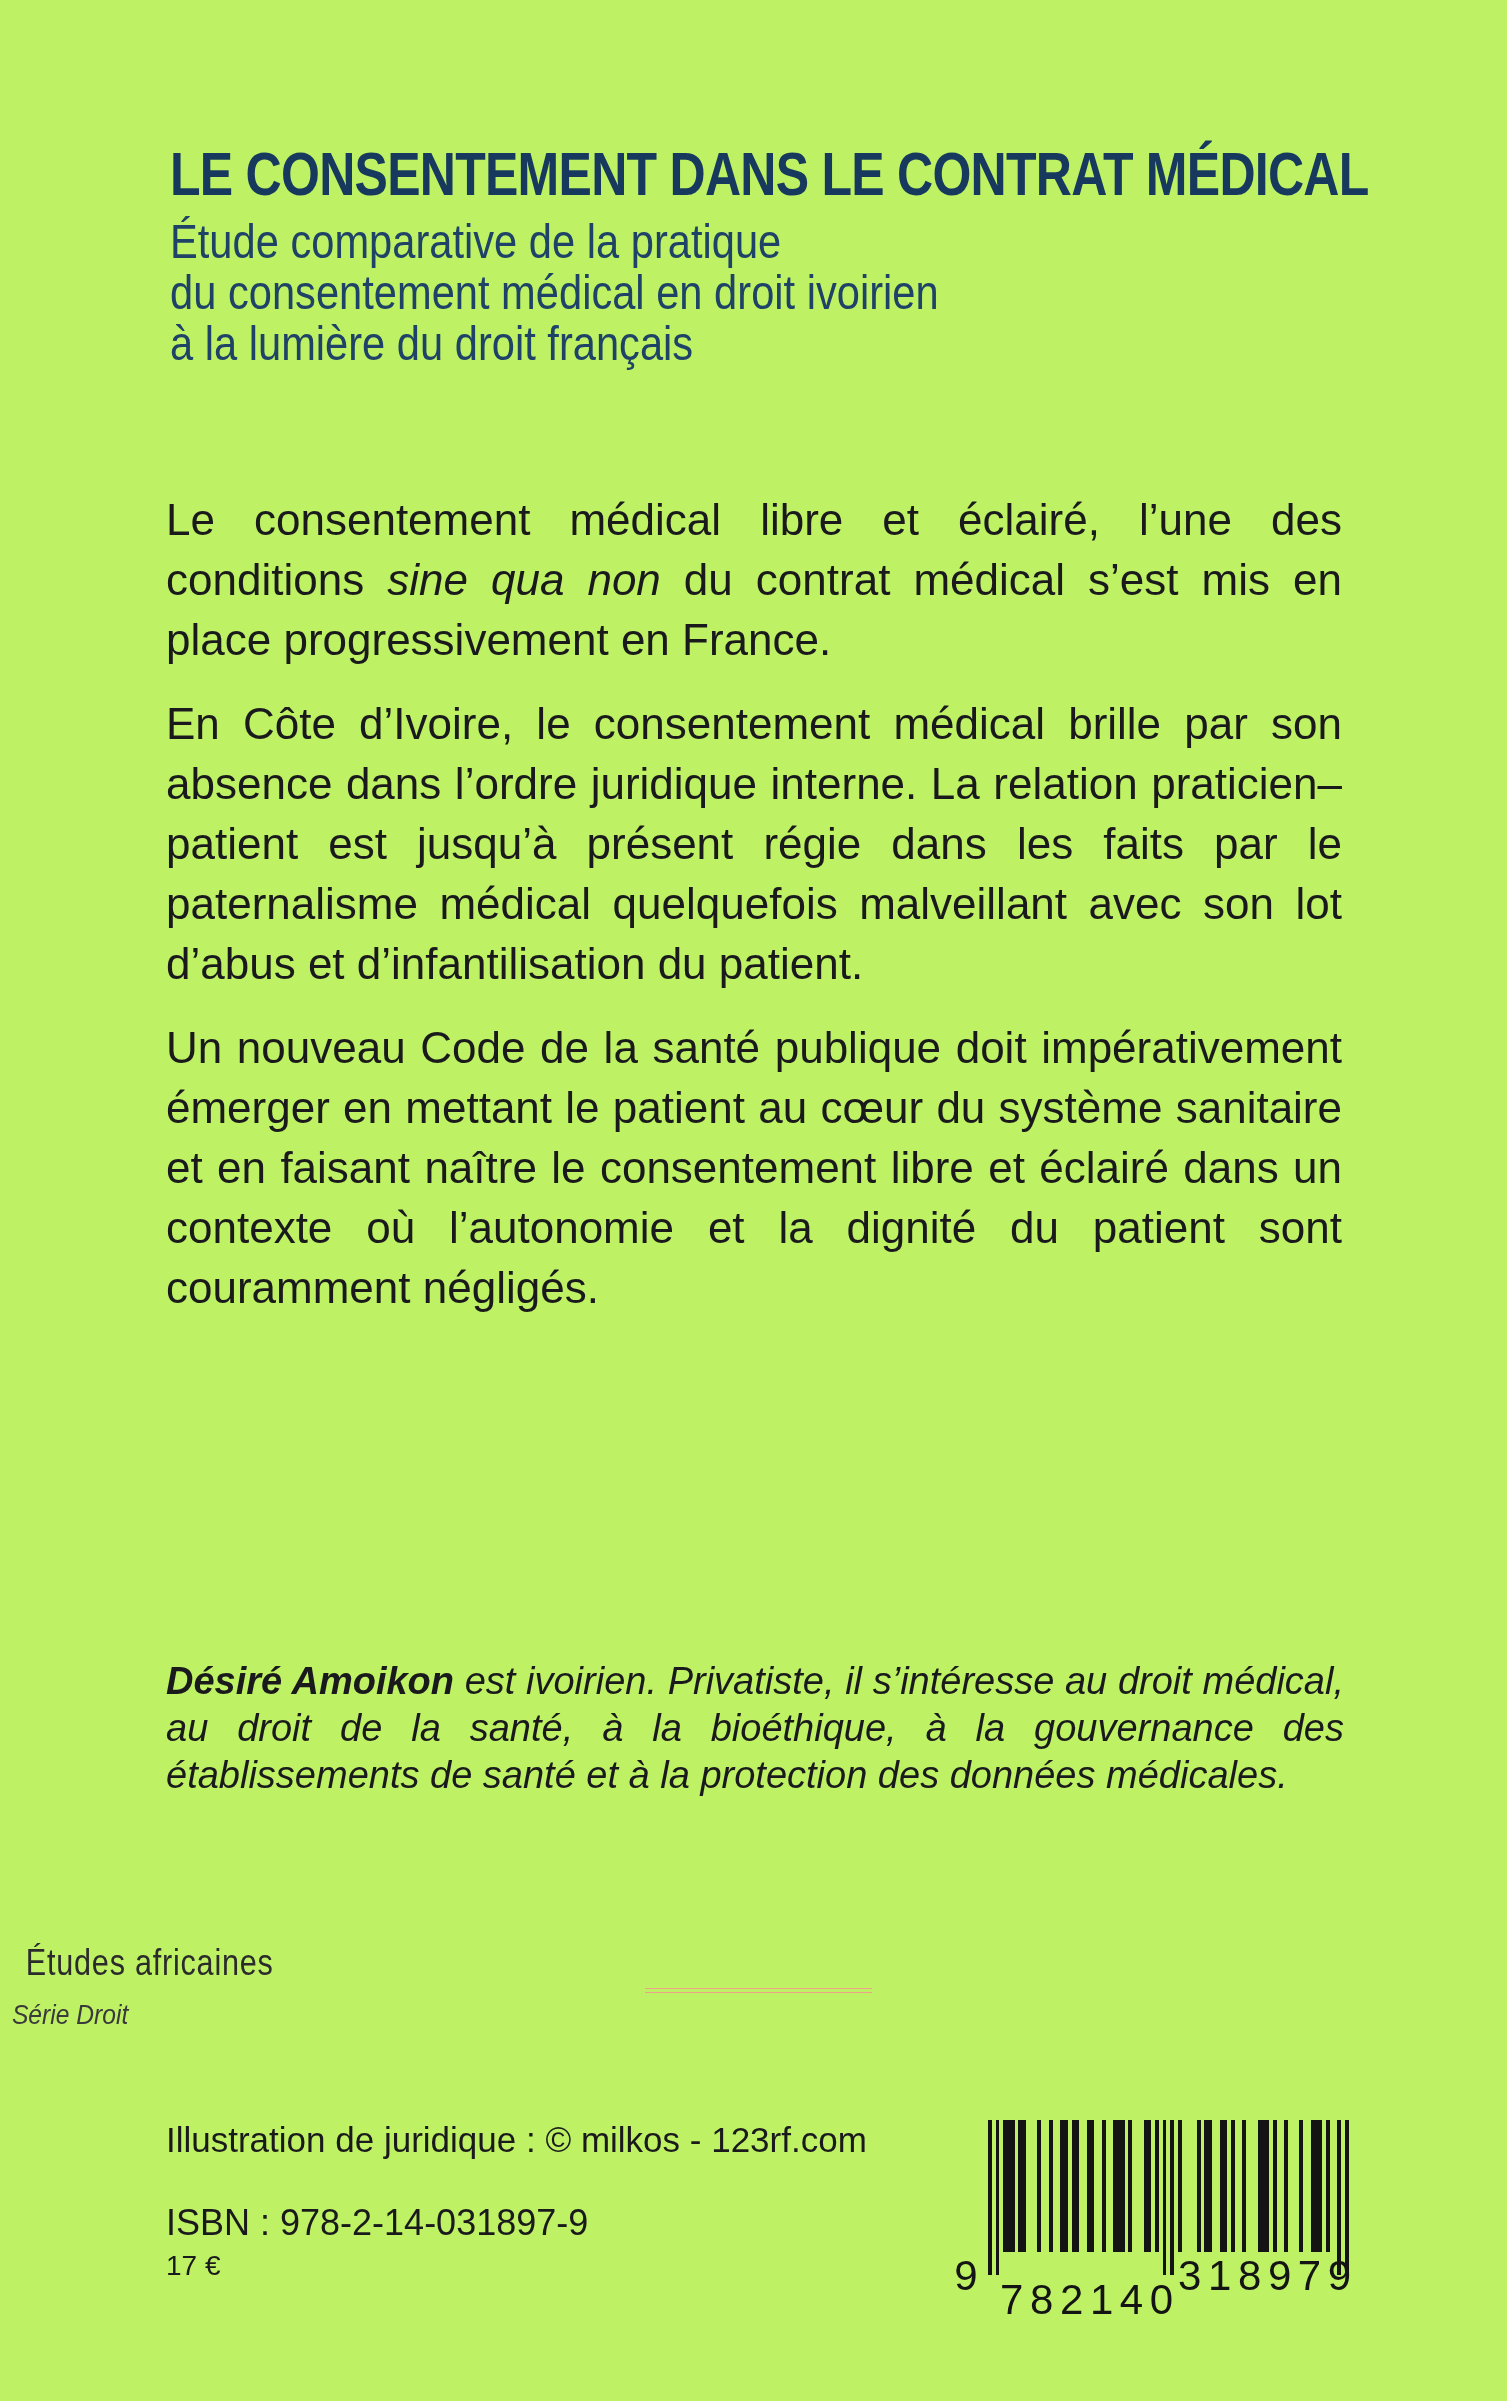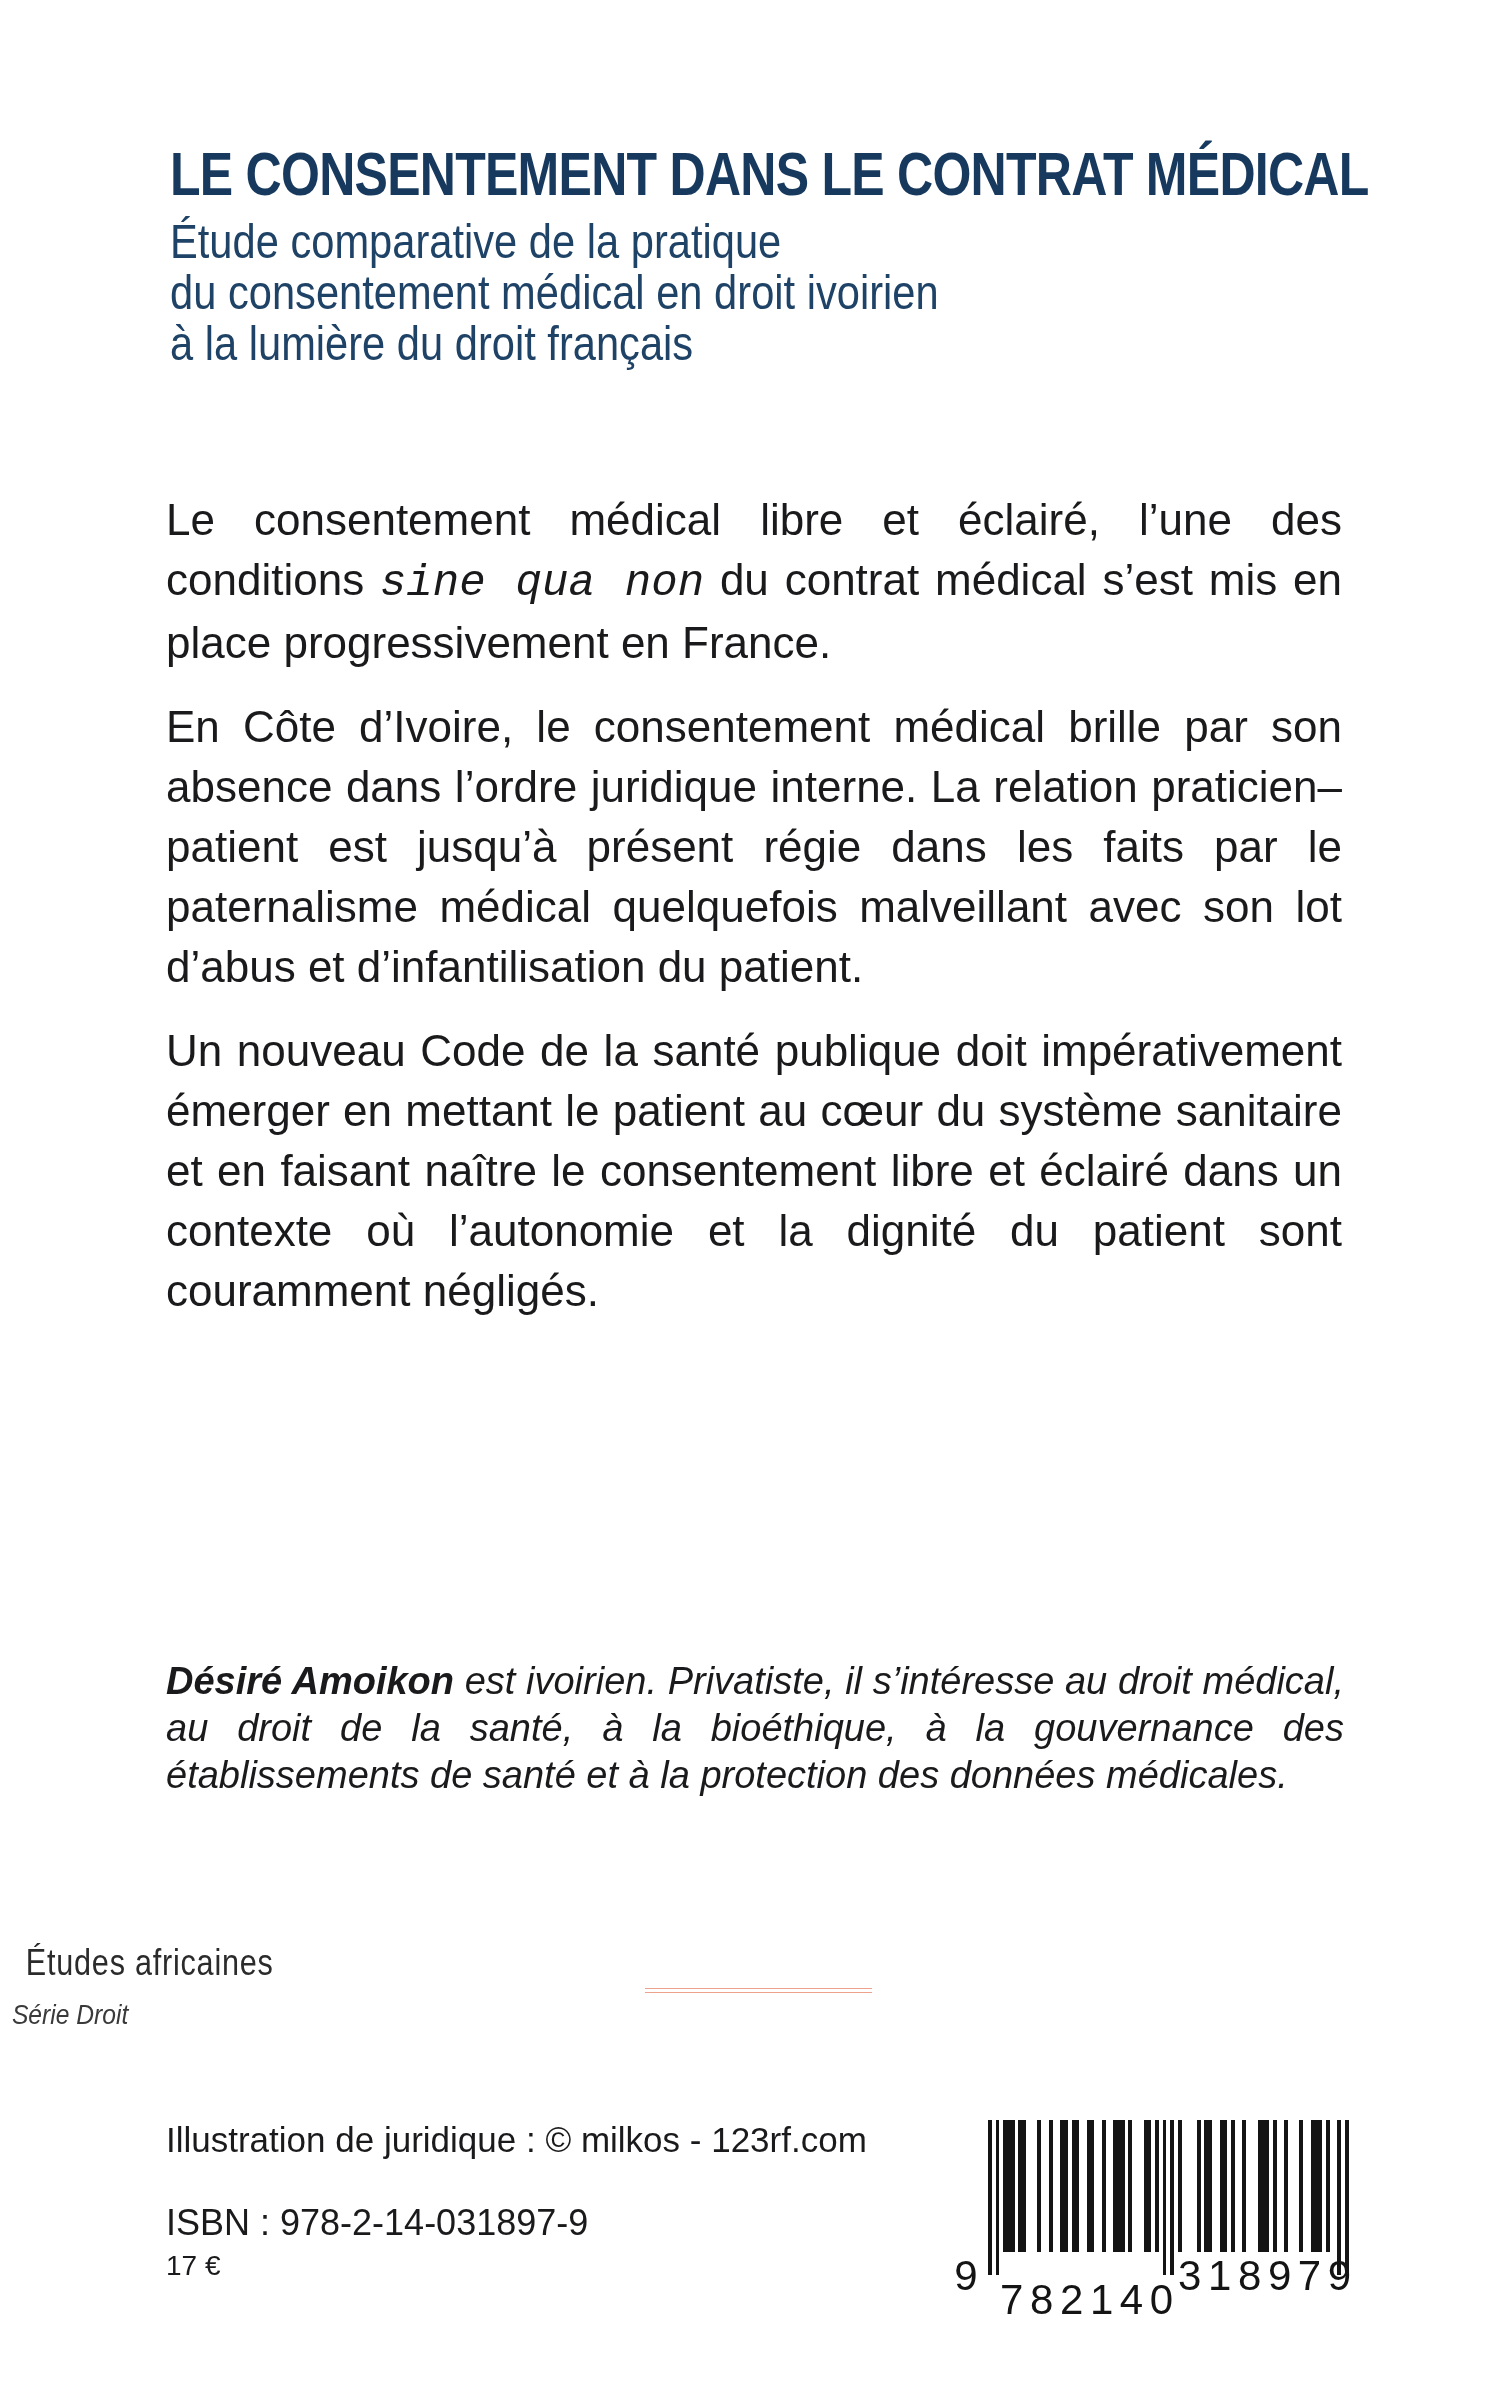--- a/index.html
+++ b/index.html
@@ -1,21 +1,21 @@
 <!DOCTYPE html>
 <html lang="fr" style="font-size:15px"><head>
 <meta charset="utf-8">
 <title>Back cover</title>
 <style>
   html,body{margin:0;padding:0;background:#e9e9e9;}
   .page{
     position:relative;
     width:1508px;height:2402px;
     margin:0 auto;
-    background:#ffffff;
+    background:#bef264;
     font-family:"Liberation Sans","DejaVu Sans",sans-serif;
     overflow:hidden;
   }
   
   .title{
     position:absolute;left:170px;top:144px;
     font-size:61px;font-weight:bold;line-height:61px;
     letter-spacing:-0.9px;white-space:nowrap;
     transform:scaleX(0.82);transform-origin:0 0;
   }
@@ -26,21 +26,21 @@
     transform:scaleX(0.85);transform-origin:0 0;
   }
   
   .body-text{
     position:absolute;left:166px;top:490px;width:1176px;
     font-size:44px;line-height:60px;
     text-align:justify;
     hyphens:none;
   }
   .body-text p{margin:0 0 24px 0;}
-  .body-text .em{font-style:italic;font-family:Liberation Mono, monospace;}
+  .body-text .em{font-style:italic;}
   
   .bio{
     position:absolute;left:166px;top:1658px;width:1178px;
     font-size:38px;line-height:47px;font-style:italic;
     text-align:justify;
   }
   .bio .bold{font-weight:bold;}
   
   .collection{
     position:absolute;left:4px;top:1942px;width:100%;

